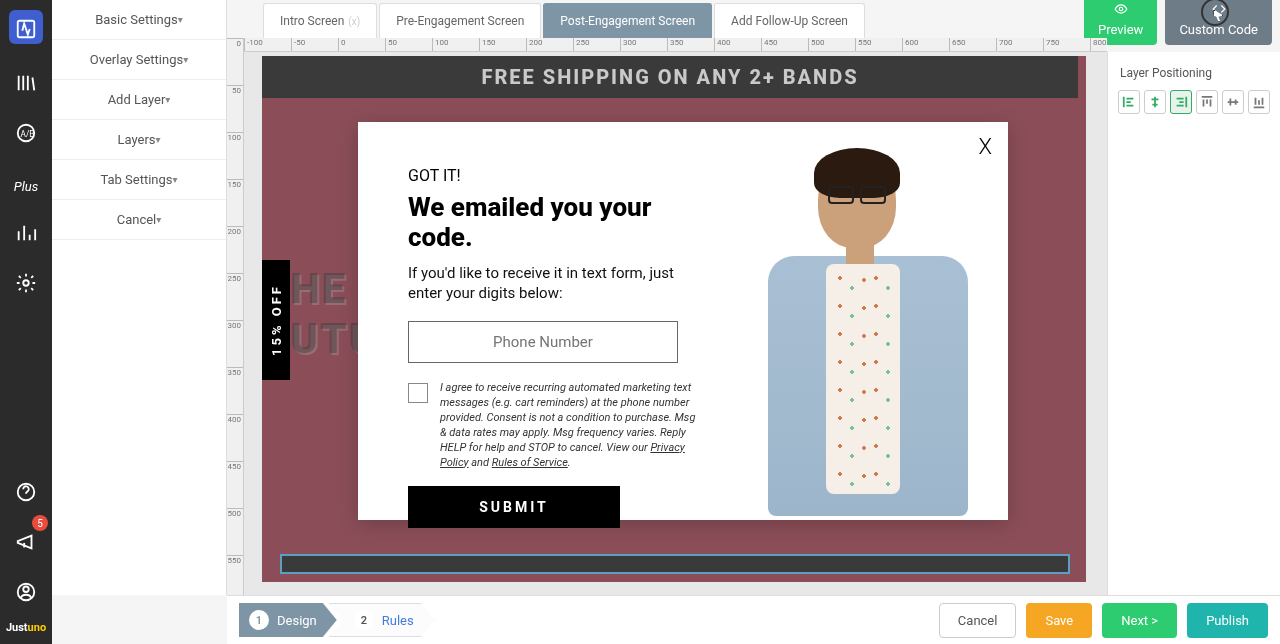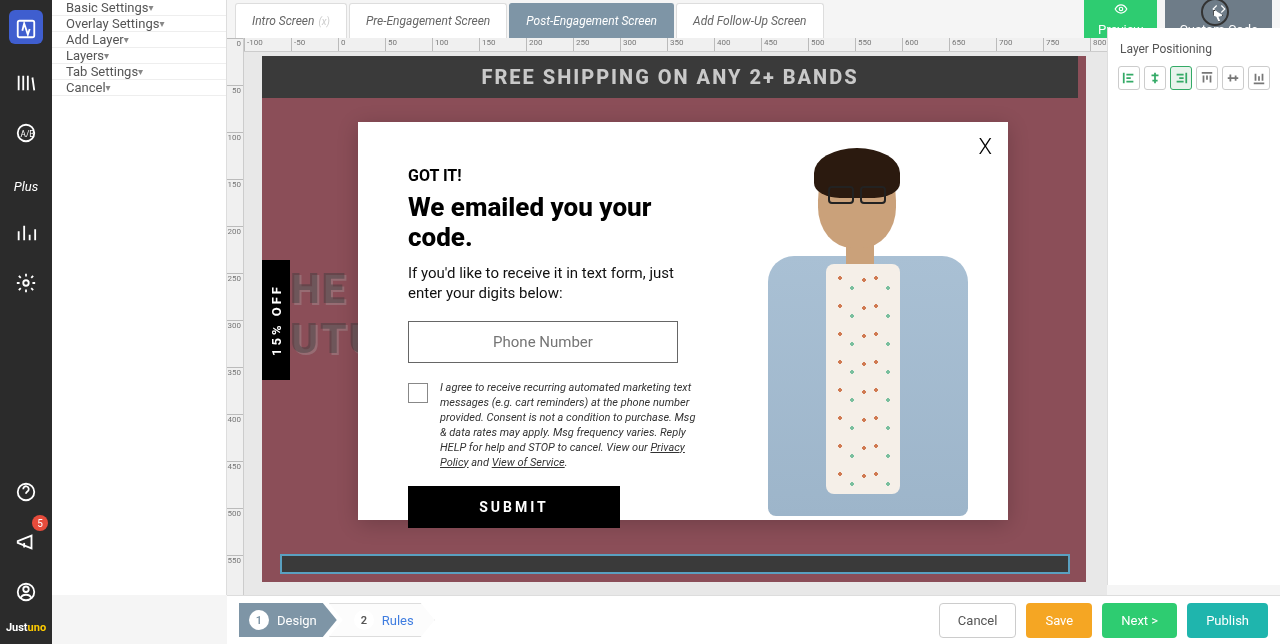--- a/index.html
+++ b/index.html
@@ -12,26 +12,26 @@
 .leftnav svg { width: 22px; height: 22px; }
 .leftnav .plus-text { color: #fff; font-size: 13px; font-style: italic; font-weight: 400; }
 .leftnav .spacer { flex: 1; }
 .leftnav .badge-wrap { position: relative; }
 .leftnav .badge { position: absolute; top: -6px; right: -6px; background: #e74c3c; color: #fff; border-radius: 50%; width: 16px; height: 16px; font-size: 10px; display: flex; align-items: center; justify-content: center; }
 .leftnav .logo { color: #fff; font-size: 11px; font-weight: 700; margin-bottom: 10px; }
 .leftnav .logo .u { color: #ffcc00; }
 
 
 .leftpanel { position: absolute; left: 52px; top: 0; width: 175px; height: 595px; background: #fff; border-right: 1px solid #ddd; }
-.leftpanel .sec { border-bottom: 1px solid #eee; padding: 0 14px; display: flex; justify-content: flex-start; align-items: center; cursor: pointer; font-size: 13px; color: #555; }
+.leftpanel .sec { border-bottom: 1px solid #eee; padding: 12px 14px; display: flex; justify-content: center; align-items: center; cursor: pointer; font-size: 13px; color: #555; }
 .leftpanel .sec .caret { font-size: 10px; color: #888; }
 
 
 .tabbar { position: absolute; left: 227px; top: 0; right: 0; height: 38px; background: #f5f5f5; display: flex; align-items: flex-end; }
-.tabbar .tabs { display: flex; margin-left: 8px; font-style: italic; }
+.tabbar .tabs { display: flex; margin-left: 36px; }
 .tabbar .tab { padding: 10px 16px; font-size: 12px; color: #666; border: 1px solid #ddd; border-bottom: none; background: #fff; margin-right: 2px; cursor: pointer; border-radius: 3px 3px 0 0; }
 .tabbar .tab .x { color: #ccc; margin-left: 4px; font-size: 10px; }
 .tabbar .tab.active { background: #7e95a6; color: #fff; border-color: #7e95a6; }
 .tabbar .rightbtns { margin-left: auto; display: flex; gap: 8px; padding-right: 8px; align-items: center; height: 100%; }
 .tabbar .btn { padding: 8px 14px; border-radius: 4px; font-size: 13px; color: #fff; cursor: pointer; display: flex; align-items: center; gap: 6px; flex-direction: column; }
 .tabbar .btn.preview { background: #2ecc71; }
 .tabbar .btn.custom { background: #6e7c88; position: relative; }
 .cursor-ring { position: absolute; width: 28px; height: 28px; border: 2px solid #333; border-radius: 50%; top: 4px; left: 36px; pointer-events: none; }
 .cursor-ring::after { content: ""; position: absolute; width: 8px; height: 10px; background: #fff; border: 1px solid #000; left: 10px; top: 10px; clip-path: polygon(0 0, 100% 50%, 50% 60%, 70% 100%, 50% 100%, 30% 60%, 0 50%); }
 
@@ -45,21 +45,21 @@
 .canvas { position: absolute; left: 244px; top: 52px; width: 863px; height: 543px; background: #e8e8e8; }
 .page-bg { position: absolute; left: 18px; top: 4px; width: 824px; height: 526px; background: #8b4e58; overflow: hidden; }
 .banner { position: absolute; top: 0; left: 0; right: 8px; height: 42px; background: #3a3a3a; color: #c9c9c9; display: flex; align-items: center; justify-content: center; font-size: 20px; font-weight: 800; letter-spacing: 2px; }
 .offtab { position: absolute; left: 0; top: 204px; width: 28px; height: 120px; background: #000; color: #fff; display: flex; align-items: center; justify-content: center; writing-mode: vertical-rl; transform: rotate(180deg); font-size: 13px; font-weight: 700; letter-spacing: 3px; }
 .bg-text { position: absolute; left: 28px; top: 208px; color: rgba(60,60,60,0.45); font-size: 42px; font-weight: 900; letter-spacing: 2px; line-height: 1.2; text-shadow: 2px 2px 0 rgba(180,180,180,0.3); }
 .bottom-strip { position: absolute; left: 18px; bottom: 8px; width: 790px; height: 20px; background: #3a3a3a; border: 2px solid #5aa0c0; }
 
 .popup { position: absolute; left: 96px; top: 66px; width: 650px; height: 398px; background: #fff; display: flex; box-shadow: 0 4px 20px rgba(0,0,0,0.2); }
 .popup .left { width: 380px; padding: 44px 40px 24px 50px; }
 .popup .close { position: absolute; top: 12px; right: 16px; font-size: 22px; color: #000; cursor: pointer; font-weight: 300; }
-.popup .gotit { font-size: 16px; font-weight: 700; margin-bottom: 8px; }
+.popup .gotit { font-size: 16px; font-weight: 400; margin-bottom: 8px; }
 .popup .headline { font-size: 26px; font-weight: 800; margin-bottom: 10px; line-height: 1.15; }
 .popup .sub { font-size: 15px; line-height: 1.35; margin-bottom: 18px; color: #111; }
 .popup .phone { width: 270px; height: 42px; border: 1px solid #666; text-align: center; font-size: 15px; color: #888; margin-bottom: 18px; }
 .popup .consent-row { display: flex; gap: 12px; margin-bottom: 16px; }
 .popup .chk { width: 20px; height: 20px; border: 1px solid #888; flex-shrink: 0; margin-top: 2px; }
 .popup .consent { font-size: 11px; font-style: italic; color: #333; line-height: 1.35; }
 .popup .consent a { color: #333; text-decoration: underline; }
 .popup .submit { width: 212px; height: 42px; background: #000; color: #fff; font-size: 14px; font-weight: 700; letter-spacing: 3px; border: none; cursor: pointer; }
 .popup .right { flex: 1; position: relative; overflow: hidden; }
 
@@ -69,21 +69,21 @@
 .person .hair { position: absolute; left: 86px; top: 10px; width: 86px; height: 50px; background: #2b1a0f; border-radius: 50% 50% 30% 30%; }
 .person .glasses { position: absolute; left: 100px; top: 48px; width: 58px; height: 14px; }
 .person .glasses::before, .person .glasses::after { content:""; position:absolute; width:22px; height:14px; border:2px solid #222; border-radius:4px; top:0; }
 .person .glasses::before { left:0; } .person .glasses::after { right:0; }
 .person .neck { position:absolute; left:118px; top:104px; width:28px; height:22px; background:#caa17a; }
 .person .jacket { position:absolute; left:40px; top:118px; width:200px; height:260px; background: linear-gradient(180deg,#a9c0d4,#9db5ca); border-radius: 26px 26px 8px 8px; }
 .person .shirt { position:absolute; left:98px; top:126px; width:74px; height:230px; background: #f5efe8; border-radius: 8px; }
 .person .shirt::before { content:""; position:absolute; inset:6px; background-image: radial-gradient(circle at 8px 8px,#d07a52 2px,transparent 2px), radial-gradient(circle at 20px 18px,#7abf9e 2px,transparent 2px), radial-gradient(circle at 32px 10px,#d07a52 2px,transparent 2px); background-size: 36px 28px; }
 
 
-.rightpanel { position: absolute; right: 0; top: 28px; width: 173px; height: 557px; background: #fff; border-left: 1px solid #ddd; }
+.rightpanel { position: absolute; right: 0; top: 52px; width: 173px; height: 557px; background: #fff; border-left: 1px solid #ddd; }
 .rightpanel .title { padding: 14px 12px 10px; font-size: 12px; color: #555; }
 .rightpanel .alignrow { display: flex; gap: 4px; padding: 0 10px; }
 .rightpanel .alignbtn { width: 24px; height: 24px; border: 1px solid #ccc; border-radius: 3px; background: #fff; cursor: pointer; display: flex; align-items: center; justify-content: center; }
 .rightpanel .alignbtn svg { stroke: #3a6; }
 .rightpanel .alignbtn.sel { background: #e8f3ec; border-color: #3a6; }
 .rightpanel .alignbtn.right svg { stroke: #777; }
 
 
 .bottombar { position: absolute; left: 227px; right: 0; bottom: 0; height: 49px; background: #fff; border-top: 1px solid #ddd; display: flex; align-items: center; padding: 0 12px; }
 .step { display: flex; align-items: center; gap: 8px; padding: 0 20px 0 10px; height: 34px; background: #f0f0f0; position: relative; margin-right: -8px; }
@@ -239,21 +239,21 @@
     <div class="popup">
       <div class="close">X</div>
       <div class="left">
         <div class="gotit">GOT IT!</div>
         <div class="headline">We emailed you your code.</div>
         <div class="sub">If you'd like to receive it in text form, just enter your digits below:</div>
         <input class="phone" placeholder="Phone Number" style="">
         <div class="consent-row">
           <div class="chk"></div>
           <div class="consent">
-            <span>I agree to receive recurring automated marketing text messages (e.g. cart reminders) at the phone number provided. Consent is not a condition to purchase. Msg &amp; data rates may apply. Msg frequency varies. Reply HELP for help and STOP to cancel. View our </span><a>Privacy Policy</a><span> and </span><a>View of Service</a><span>.</span>
+            <span>I agree to receive recurring automated marketing text messages (e.g. cart reminders) at the phone number provided. Consent is not a condition to purchase. Msg &amp; data rates may apply. Msg frequency varies. Reply HELP for help and STOP to cancel. View our </span><a>Privacy Policy</a><span> and </span><a>Rules of Service</a><span>.</span>
           </div>
         </div>
         <button class="submit">SUBMIT</button>
       </div>
       <div class="right">
         <div class="person">
           <div class="jacket"></div>
             <div class="shirt"></div>
             <div class="neck"></div>
             <div class="head"></div>

